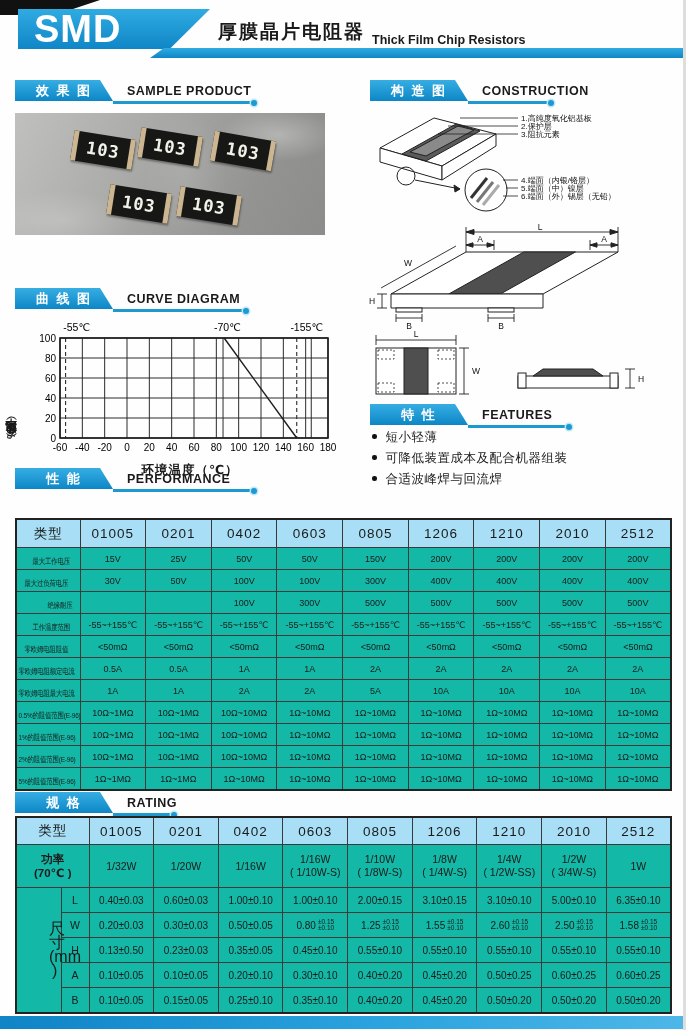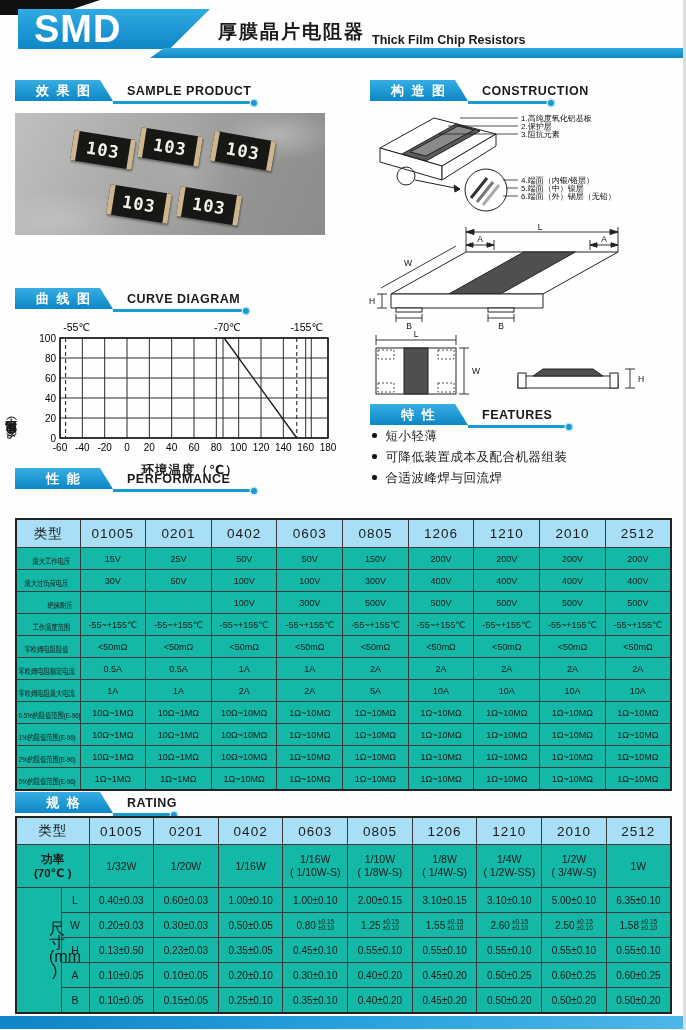--- a/index.html
+++ b/index.html
@@ -52,21 +52,21 @@
   svg{font-family:inherit;}
   .constr{position:absolute;left:368px;top:104px;}
   .dims{position:absolute;left:368px;top:224px;}
   .chart{position:absolute;left:20px;top:316px;}
   .ylab{position:absolute;left:4px;top:342px;height:102px;writing-mode:vertical-rl;
         transform:rotate(180deg);font-size:11.5px;font-weight:bold;letter-spacing:1px;
         display:flex;align-items:center;}
   .xlab{position:absolute;left:80px;top:462px;width:220px;text-align:center;
         font-size:12.5px;font-weight:bold;letter-spacing:1px;}
   
-  .feat{position:absolute;left:372px;top:427px;margin:0;padding:0;list-style:none;font-family:Liberation Mono, monospace;}
+  .feat{position:absolute;left:372px;top:427px;margin:0;padding:0;list-style:none;}
   .feat li{font-size:12.5px;line-height:21px;letter-spacing:0.5px;}
   .feat li::before{content:'';display:inline-block;width:4.5px;height:4.5px;border-radius:50%;
                    background:#111;margin-right:9px;vertical-align:2.5px;}
   
   table.grid{position:absolute;left:15px;border-collapse:collapse;table-layout:fixed;
              width:657px;background:#14b8a6;}
   table.grid,table.grid th,table.grid td{border:1px solid #3a3a3a;}
   table.grid{border:2px solid #222;}
   table.grid th,table.grid td{padding:0;text-align:center;vertical-align:middle;font-weight:normal;}
   .perf{top:518px;}

